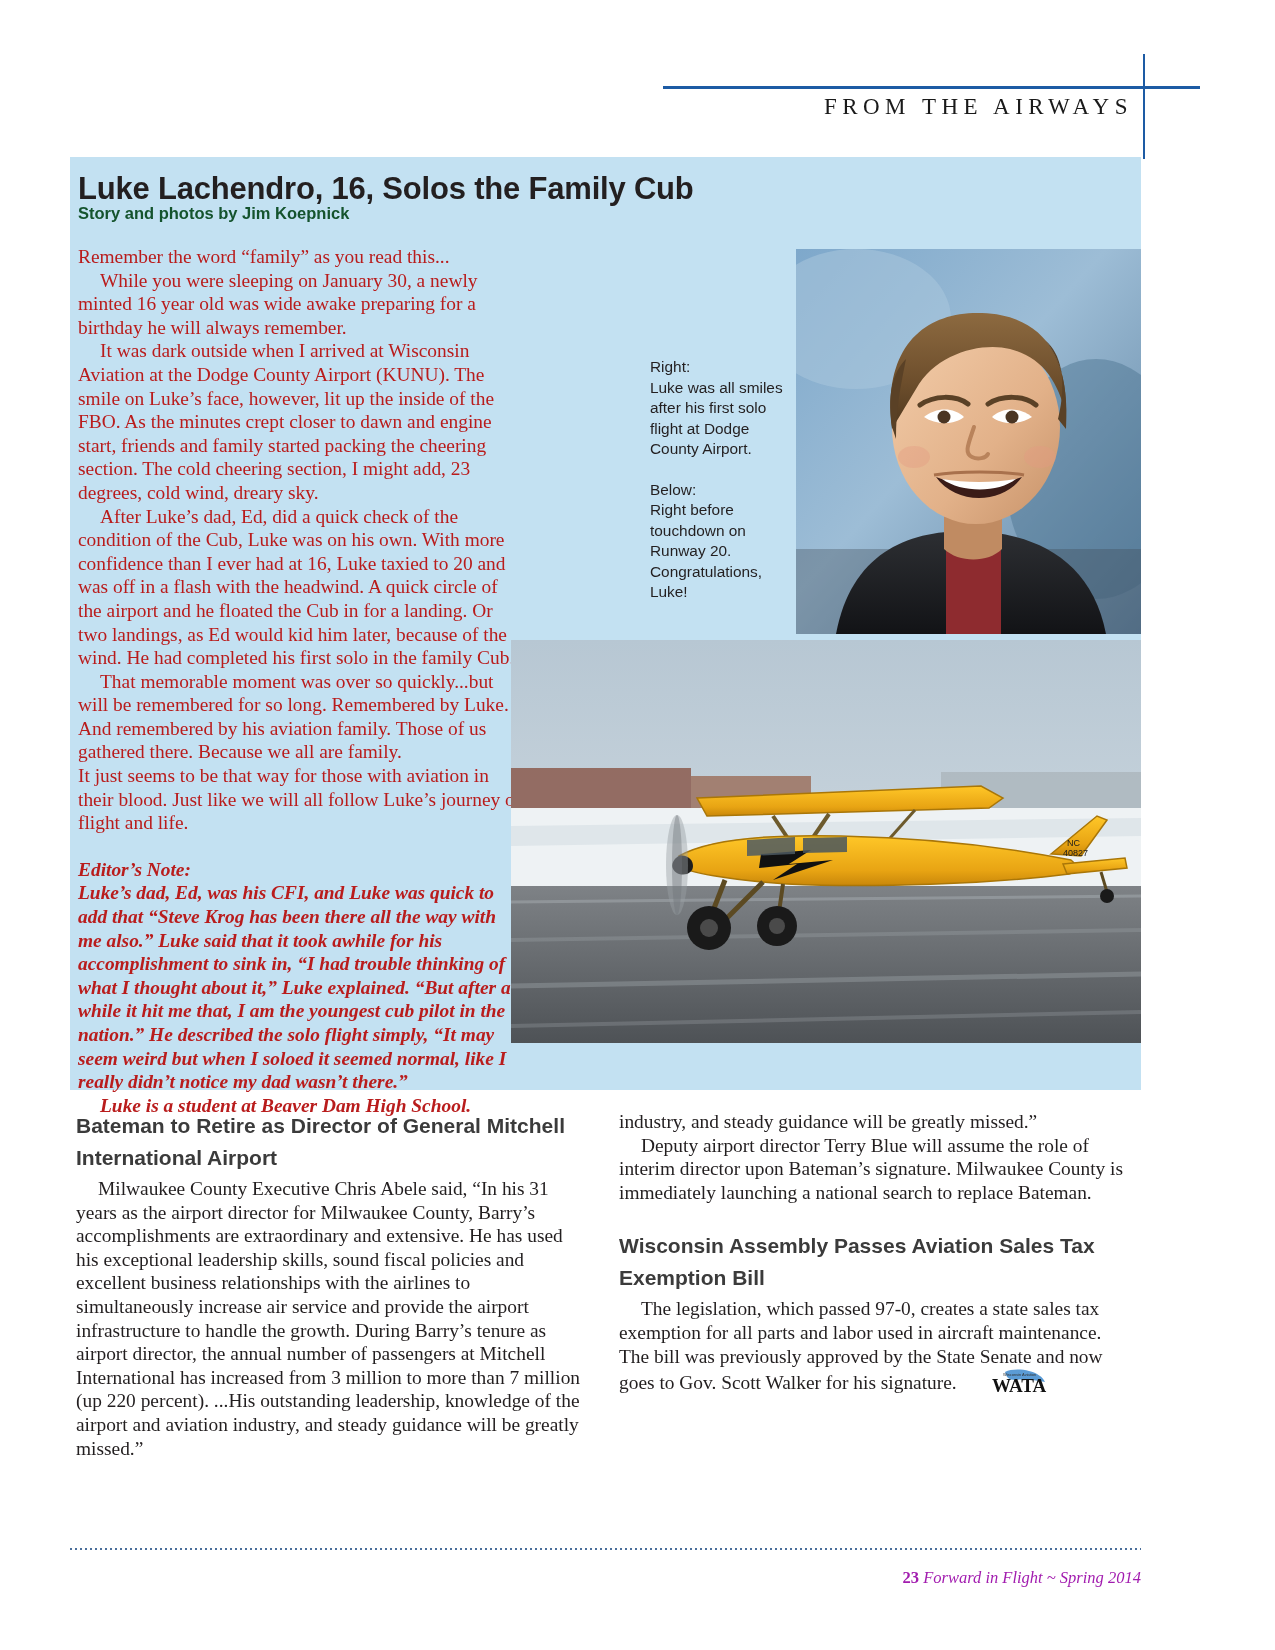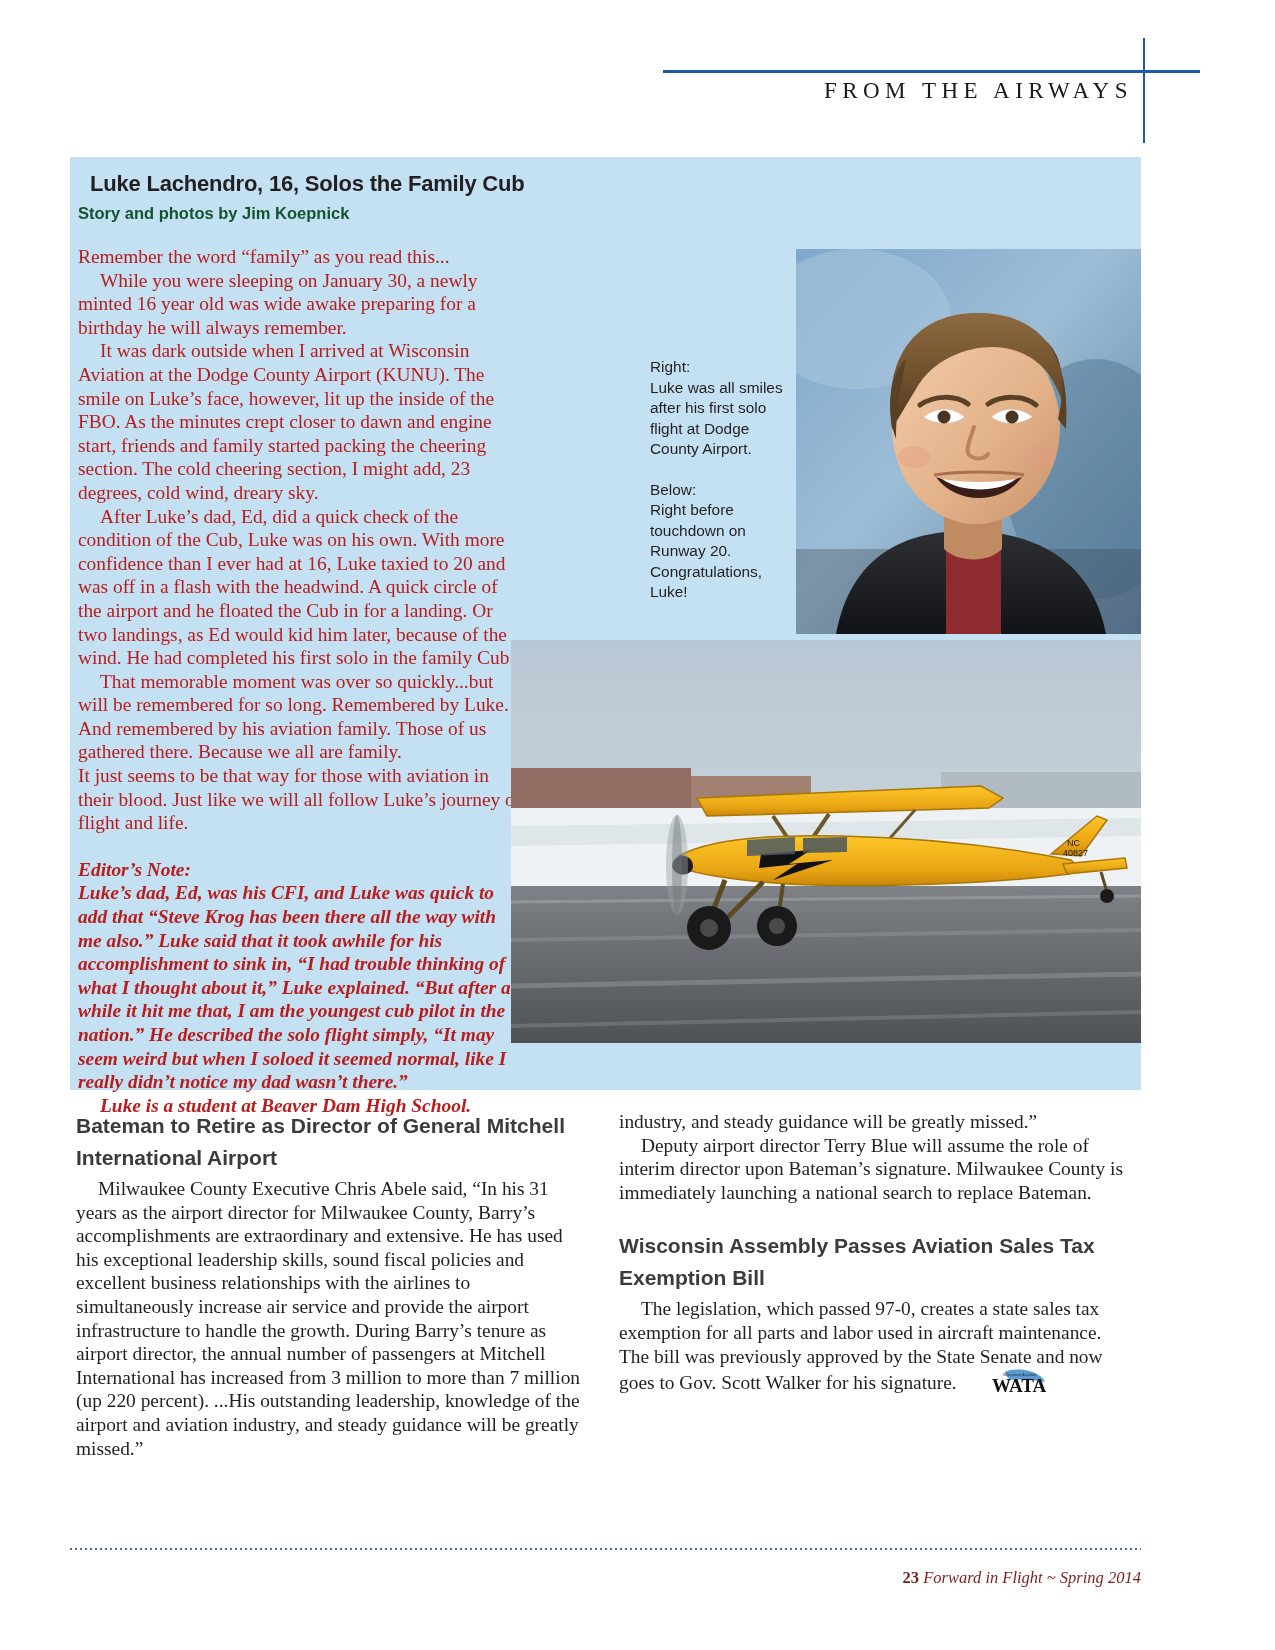--- a/index.html
+++ b/index.html
@@ -5,21 +5,21 @@
   * { box-sizing: border-box; margin: 0; padding: 0; }
   body {
     width: 1275px; height: 1650px;
     background: #ffffff;
     font-family: "Liberation Serif", serif;
     position: relative;
     overflow: hidden;
   }
 
   
-  .runhead { position: absolute; left: 0; top: 0; width: 1221px; height: 150px; }
+  .runhead { position: absolute; left: 0; top: 16px; width: 1221px; height: 150px; }
   .runhead-rule {
     position: absolute; left: 663px; top: 70px; width: 537px; height: 3px;
     background: #1d5ba4;
   }
   .runhead-vrule {
     position: absolute; left: 1143px; top: 38px; width: 2px; height: 105px;
     background: #1d5ba4;
   }
   .runhead-title {
     position: absolute; left: 663px; top: 78px; width: 470px;
@@ -29,23 +29,23 @@
     white-space: nowrap;
   }
 
   
   .feature {
     position: absolute; left: 70px; top: 157px;
     width: 1071px; height: 933px;
     background: #c3e1f2;
   }
   .feature-headline {
-    position: absolute; left: 20px; top: 14px;
+    position: absolute; left: 8px; top: 14px;
     font-family: "Liberation Sans", sans-serif;
-    font-weight: bold; font-size: 22px; color: #231f20;
+    font-weight: bold; font-size: 31px; color: #231f20;
     letter-spacing: -0.2px;
   }
   .feature-byline {
     position: absolute; left: 8px; top: 47px;
     font-family: "Liberation Sans", sans-serif;
     font-weight: bold; font-size: 16.5px; color: #14532d;
   }
 
   .col-main {
     position: absolute; left: 8px; top: 88px; width: 444px;
@@ -99,21 +99,21 @@
     width: 62px; height: 26px; position: relative;
   }
 
   
   .footer-rule {
     position: absolute; left: 70px; top: 1548px; width: 1071px; height: 2px;
     background-image: repeating-linear-gradient(to right, #4a6e9a 0 2px, transparent 2px 5px);
   }
   .footer-text {
     position: absolute; right: 134px; top: 1568px;
-    font-size: 16.5px; font-style: italic; color: #7f1d1d;
+    font-size: 16.5px; font-style: italic; color: #a21caf;
   }
   .footer-text b { font-style: normal; font-weight: bold; }
 </style>
 </head>
 <body>
 
 <div class="runhead">
   <div class="runhead-rule"></div>
   <div class="runhead-vrule"></div>
   <div class="runhead-title">FROM THE AIRWAYS</div>

